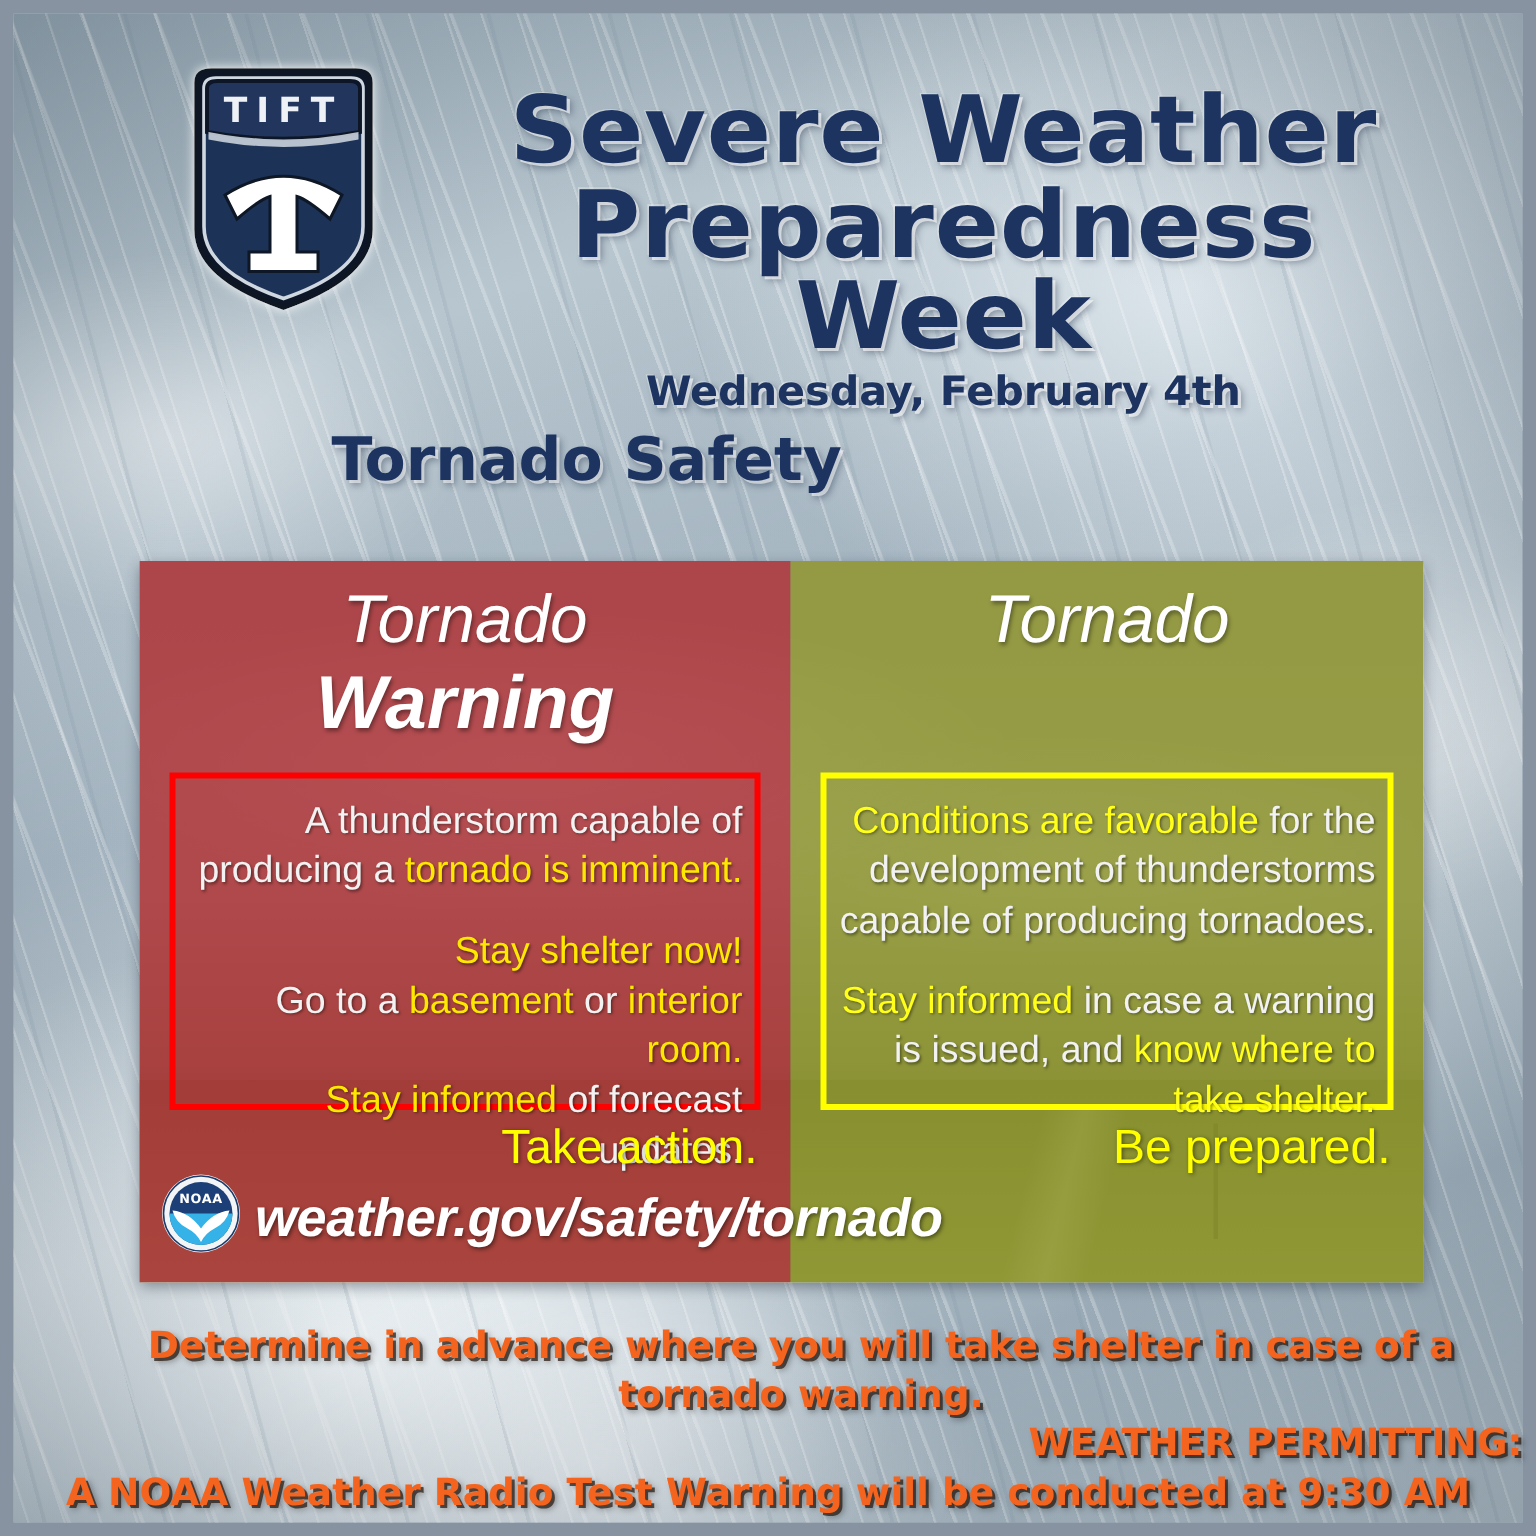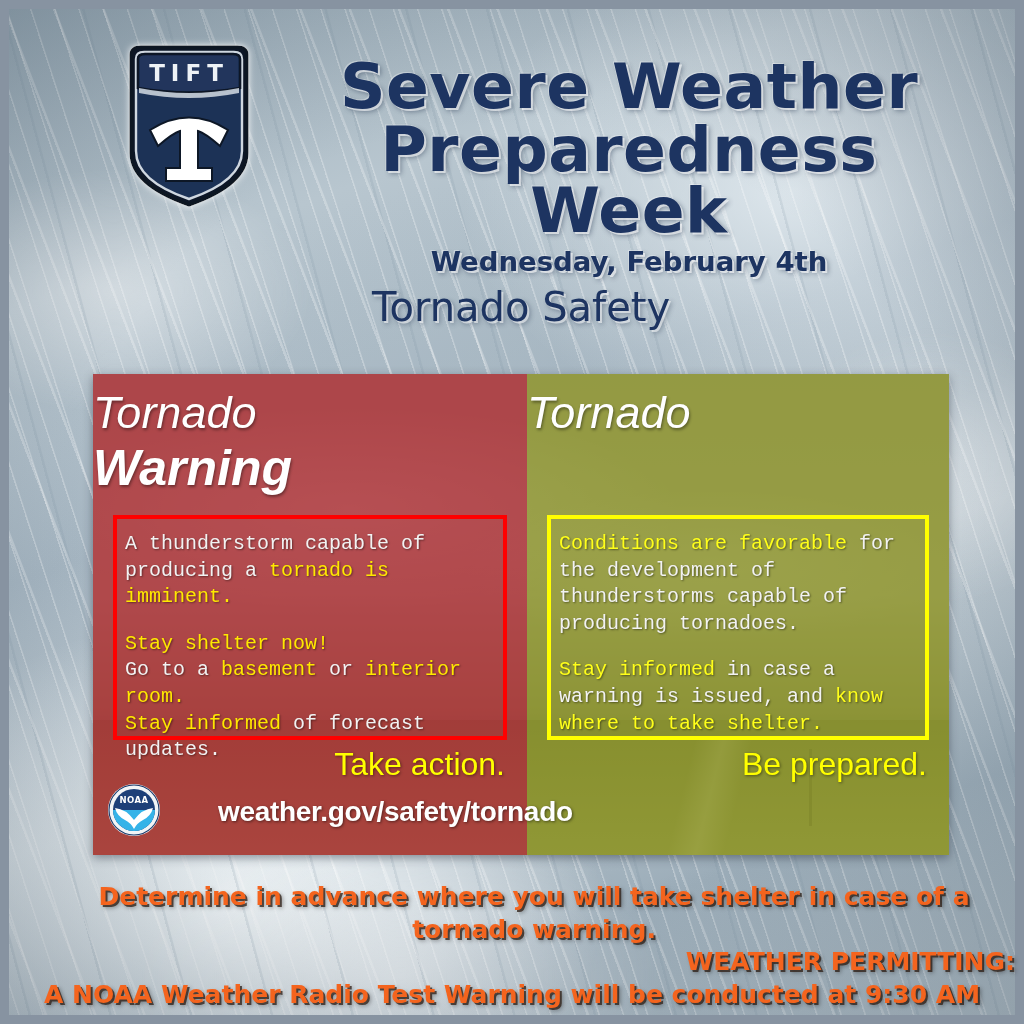--- a/index.html
+++ b/index.html
@@ -74,22 +74,22 @@
     transform:scaleX(1.02);
     text-shadow:
       2px 2px 0 rgba(255,255,255,.62),
       3px 3px 5px rgba(40,55,80,.45),
       -1px -1px 0 rgba(255,255,255,.35);
   }
   .t1{font-size:62px;}
   .t2{font-size:62px;margin-top:2px;}
   .t3{font-size:27px;margin-top:8px;letter-spacing:0px;}
   .subtitle{
-    position:absolute;left:212px;top:275px;width:600px;text-align:center;
-    font-family:"DejaVu Sans", sans-serif;font-weight:400;font-size:40px;
+    position:absolute;left:212px;top:275px;width:600px;text-align:left;
+    font-family:"DejaVu Sans", sans-serif;font-weight:700;font-size:40px;
     color:#1d3461;
     text-shadow:
       2px 2px 0 rgba(255,255,255,.55),
       3px 3px 5px rgba(40,55,80,.45);
   }
 
   
   .nws{
     position:absolute;left:84px;top:365px;width:856px;height:481px;
     overflow:hidden;
@@ -118,56 +118,54 @@
   }
   .tint{position:absolute;top:0;bottom:0;}
   .tint.left{left:0;width:50.7%;background:rgba(184,44,52,.74);}
   .tint.right{left:50.7%;right:0;background:rgba(150,158,38,.70);}
 
   .col{position:absolute;top:0;bottom:0;}
   .col.left{left:0;width:50.7%;}
   .col.right{left:50.7%;right:0;}
 
   .hd{
-    position:absolute;left:0;right:0;top:14px;text-align:left;
+    position:absolute;left:0;right:0;top:14px;text-align:center;
     color:#ffffff;font-family:"Liberation Sans", sans-serif;
     text-shadow:1px 2px 3px rgba(0,0,0,.40);
   }
   .hd .h-thin{display:block;font-style:italic;font-weight:400;font-size:45px;line-height:1.1;}
   .hd .h-bold{display:block;font-style:italic;font-weight:700;font-size:50px;line-height:1.15;margin-top:2px;}
 
   .box{
     position:absolute;box-sizing:border-box;
     top:141px;left:20px;right:20px;height:225px;
     padding:12px 8px 0;
-    text-align:left;
-    font-size:20px;line-height:1.33;
+    text-align:right;
+    font-size:25px;line-height:1.33;
     color:#f2f2f2;
     text-shadow:1px 1px 2px rgba(0,0,0,.45);
-    font-family:Liberation Mono, monospace;
   }
   .box.red{border:4px solid #ff0000;}
   .box.yel{border:4px solid #ffff00;}
   .hl-y{color:#ffe800;}
   .hl-y2{color:#ffff1a;}
   .gap{display:block;height:20px;}
 
   .tagline{
     position:absolute;right:22px;top:372px;
     font-size:32px;color:#ffff00;
     text-shadow:1px 1px 3px rgba(0,0,0,.45);
   }
   .noaa-row{
     position:absolute;left:14px;bottom:14px;display:flex;align-items:center;gap:9px;
   }
   .noaa-url{
-    font-weight:700;font-size:28px;color:#ffffff;
+    font-style:italic;font-weight:700;font-size:36px;color:#ffffff;
     letter-spacing:-.3px;
     text-shadow:1px 1px 3px rgba(0,0,0,.50);
-    margin-left:48px;
   }
 
   
   .footer{
     position:absolute;left:0;right:0;top:872px;text-align:center;
     font-family:"DejaVu Sans", sans-serif;font-weight:700;
     color:#f4641e;
     line-height:1.30;
     text-shadow:2px 2px 0 rgba(45,30,20,.75), 3px 3px 4px rgba(0,0,0,.35);
   }

